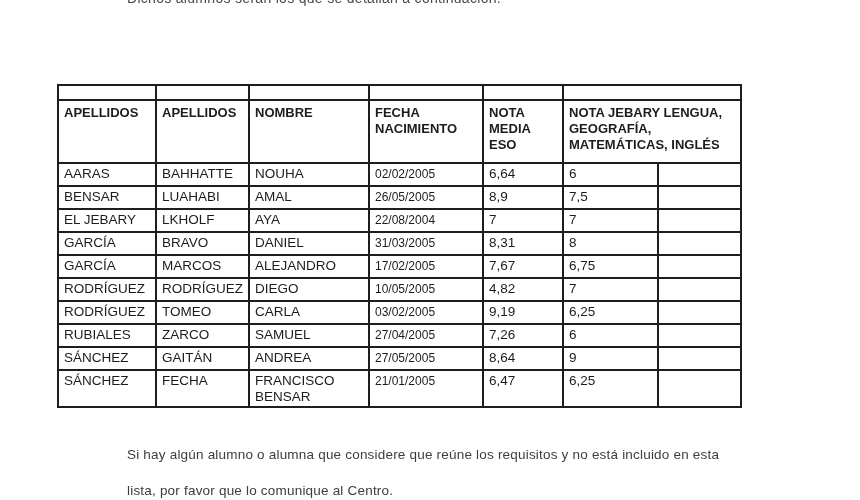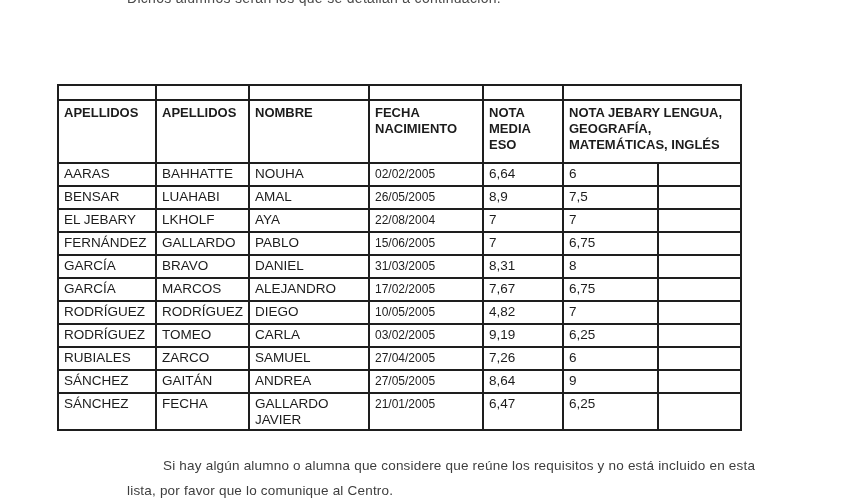--- a/index.html
+++ b/index.html
@@ -62,21 +62,21 @@
 
   
   .footer-text {
     position: absolute;
     left: 127px;
     font-size: 13.5px;
     color: #3d3d3d;
     white-space: nowrap;
     letter-spacing: 0.2px;
   }
-  .footer-line1 { top: 458px; margin-left: 36px; }
+  .footer-line1 { top: 447px; }
   .footer-line2 { top: 483px; }
 </style>
 </head>
 <body>
 
 <div class="clipped-top-line">Dichos alumnos serán los que se detallan a continuación.</div>
 
 <table class="grades-table">
   <colgroup>
     <col style="width:98px">
@@ -127,29 +127,20 @@
       <tr>
         <td>EL JEBARY</td>
         <td>LKHOLF</td>
         <td>AYA</td>
         <td>22/08/2004</td>
         <td>7</td>
         <td>7</td>
         <td></td>
       </tr>
       <tr>
-        <td>FERNÁNDEZ</td>
-        <td>GALLARDO</td>
-        <td>PABLO</td>
-        <td>15/06/2005</td>
-        <td>7</td>
-        <td>6,75</td>
-        <td></td>
-      </tr>
-      <tr>
         <td>GARCÍA</td>
         <td>BRAVO</td>
         <td>DANIEL</td>
         <td>31/03/2005</td>
         <td>8,31</td>
         <td>8</td>
         <td></td>
       </tr>
       <tr>
         <td>GARCÍA</td>
@@ -192,21 +183,21 @@
         <td>GAITÁN</td>
         <td>ANDREA</td>
         <td>27/05/2005</td>
         <td>8,64</td>
         <td>9</td>
         <td></td>
       </tr>
       <tr>
         <td>SÁNCHEZ</td>
         <td>FECHA</td>
-        <td>GALLARDO JAVIER</td>
+        <td>FRANCISCO BENSAR</td>
         <td>21/01/2005</td>
         <td>6,47</td>
         <td>6,25</td>
         <td></td>
       </tr>
     </tbody>
 </table>
 
 <div class="footer-text footer-line1">Si hay algún alumno o alumna que considere que reúne los requisitos y no está incluido en esta</div>
 <div class="footer-text footer-line2">lista, por favor que lo comunique al Centro.</div>

